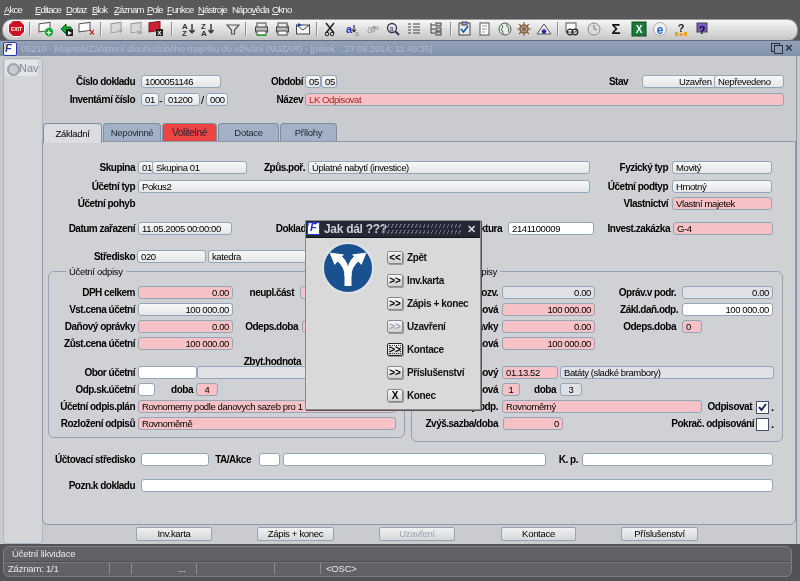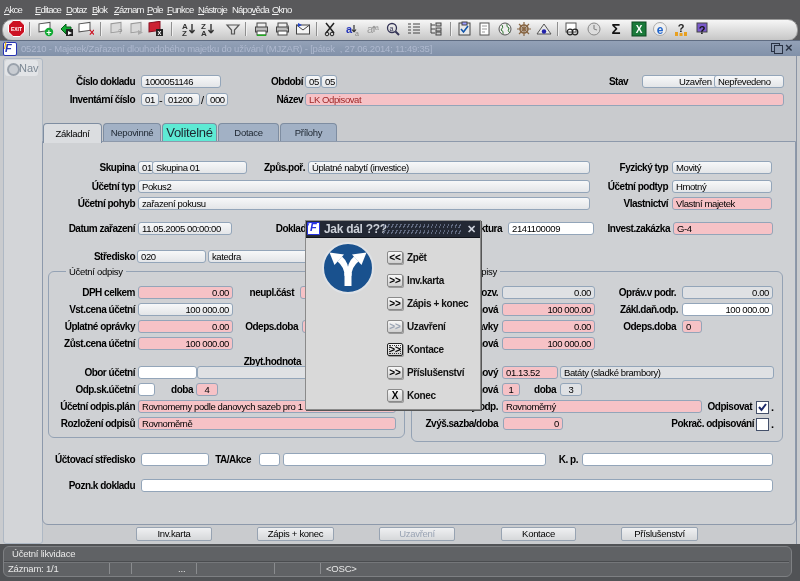--- a/index.html
+++ b/index.html
@@ -222,42 +222,41 @@
 <div class="fld lgrey" style="left:141px;top:93px;width:10px;">01</div>
 <div class="abs" style="left:159px;top:94px;">-</div>
 <div class="fld lgrey" style="left:164px;top:93px;width:28px;">01200</div>
 <div class="abs" style="left:201px;top:94px;">/</div>
 <div class="fld lgrey" style="left:206px;top:93px;width:14px;">000</div>
 <div class="lbl" style="right:497px;top:94px;">Název</div>
 <div class="fld pink" style="left:305px;top:93px;width:471px;color:#a02828;">LK Odpisovat</div>
 
 <div class="abs" style="left:43px;top:123px;width:57px;height:19px;background:#dbdde0;border:1px solid #7e8da1;border-bottom:none;border-radius:4px 4px 0 0;text-align:center;font-size:9.5px;letter-spacing:-0.3px;line-height:19px;color:#000;z-index:3;">Základní</div>
 <div class="abs" style="left:103px;top:123px;width:56px;height:18px;background:#a2b1c5;border:1px solid #7e8da1;border-bottom:none;border-radius:4px 4px 0 0;text-align:center;font-size:9.5px;letter-spacing:-0.3px;line-height:18px;color:#1d2630;">Nepovinné</div>
-<div class="abs" style="left:162px;top:123px;width:53px;height:18px;background:#5eead4;border:1px solid #7e8da1;border-bottom:none;border-radius:4px 4px 0 0;text-align:center;font-size:13px;letter-spacing:-0.3px;line-height:18px;color:#1d2630;">Volitelné</div>
+<div class="abs" style="left:162px;top:123px;width:53px;height:18px;background:#ef4444;border:1px solid #7e8da1;border-bottom:none;border-radius:4px 4px 0 0;text-align:center;font-size:10px;letter-spacing:-0.3px;line-height:18px;color:#1d2630;">Volitelné</div>
 <div class="abs" style="left:218px;top:123px;width:59px;height:18px;background:#a2b1c5;border:1px solid #7e8da1;border-bottom:none;border-radius:4px 4px 0 0;text-align:center;font-size:9.5px;letter-spacing:-0.3px;line-height:18px;color:#1d2630;">Dotace</div>
 <div class="abs" style="left:280px;top:123px;width:55px;height:18px;background:#a2b1c5;border:1px solid #7e8da1;border-bottom:none;border-radius:4px 4px 0 0;text-align:center;font-size:9.5px;letter-spacing:-0.3px;line-height:18px;color:#1d2630;">Přílohy</div>
 
 <div class="abs" style="left:42px;top:141px;width:752px;height:382px;background:#cfd1d4;border:1px solid #8d99ab;border-radius:0 0 6px 6px;z-index:1;"></div>
 <div id="content" class="abs" style="left:0;top:0;width:800px;height:581px;z-index:2;pointer-events:none;">
 
 <div class="lbl" style="right:665px;top:162px;">Skupina</div>
 <div class="fld lgrey" style="left:138px;top:161px;width:8px;">01</div>
 <div class="fld lgrey" style="left:152px;top:161px;width:87px;">Skupina 01</div>
 <div class="lbl" style="right:495px;top:162px;">Způs.poř.</div>
 <div class="fld lgrey" style="left:308px;top:161px;width:274px;">Úplatné nabytí (investice)</div>
 <div class="lbl" style="right:132px;top:162px;">Fyzický typ</div>
 <div class="fld lgrey" style="left:672px;top:161px;width:92px;">Movitý</div>
 
 <div class="lbl" style="right:665px;top:181px;">Účetní typ</div>
 <div class="fld lgrey" style="left:138px;top:180px;width:444px;">Pokus2</div>
 <div class="lbl" style="right:132px;top:181px;padding-left:17px;">Účetní podtyp</div>
 <div class="fld lgrey" style="left:672px;top:180px;width:92px;">Hmotný</div>
 
 <div class="lbl" style="right:665px;top:198px;">Účetní pohyb</div>
-<div class="fld lgrey" style="left:138px;top:197px;width:444px;">zařazení pokusu</div>
 <div class="lbl" style="right:132px;top:198px;">Vlastnictví</div>
 <div class="fld pink" style="left:672px;top:197px;width:92px;">Vlastní majetek</div>
 
 <div class="lbl" style="right:665px;top:223px;padding-left:16px;">Datum zařazení</div>
 <div class="fld lgrey" style="left:138px;top:222px;width:86px;">11.05.2005 00:00:00</div>
 <div class="lbl" style="right:494px;top:223px;">Doklad</div>
 <div class="lbl" style="right:298px;top:223px;font-weight:bold;">faktura</div>
 <div class="fld" style="left:508px;top:222px;width:78px;">2141100009</div>
 <div class="lbl" style="right:130px;top:223px;">Invest.zakázka</div>
 <div class="fld pink" style="left:673px;top:222px;width:92px;">G-4</div>
@@ -280,21 +279,21 @@
 <div class="lbl" style="right:124px;top:287px;">Opráv.v podr.</div>
 <div class="fld grey num" style="left:682px;top:286px;width:83px;">0.00</div>
 
 <div class="lbl" style="right:665px;top:304px;">Vst.cena účetní</div>
 <div class="fld lgrey num" style="left:138px;top:303px;width:87px;">100 000.00</div>
 <div class="lbl" style="right:302px;top:304px;">Vst.cena daňová</div>
 <div class="fld pink num" style="left:502px;top:303px;width:85px;">100 000.00</div>
 <div class="lbl" style="right:122px;top:304px;">Zákl.daň.odp.</div>
 <div class="fld num" style="left:682px;top:303px;width:83px;">100 000.00</div>
 
-<div class="lbl" style="right:665px;top:321px;">Úplatné oprávky</div>
+<div class="lbl" style="right:665px;top:321px;">Daňový oprávky</div>
 <div class="fld pink num" style="left:138px;top:320px;width:87px;">0.00</div>
 <div class="lbl" style="right:502px;top:321px;">Odeps.doba</div>
 <div class="fld pink" style="left:302px;top:320px;width:85px;"></div>
 <div class="lbl" style="right:302px;top:321px;">Daňové oprávky</div>
 <div class="fld pink num" style="left:502px;top:320px;width:85px;">0.00</div>
 <div class="lbl" style="right:124px;top:321px;">Odeps.doba</div>
 <div class="fld pink" style="left:682px;top:320px;width:12px;">0</div>
 
 <div class="lbl" style="right:665px;top:338px;">Zůst.cena účetní</div>
 <div class="fld pink num" style="left:138px;top:337px;width:87px;">100 000.00</div>

